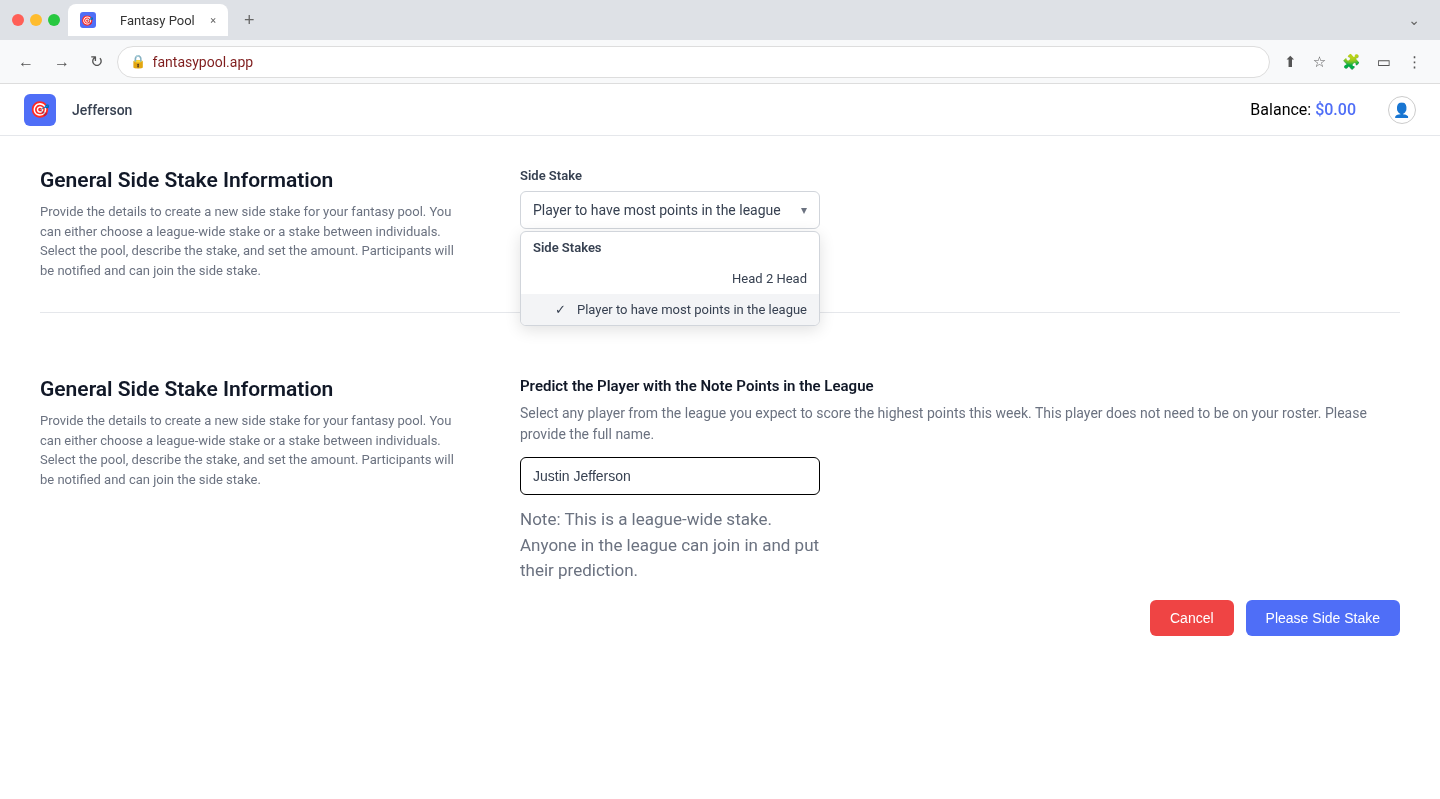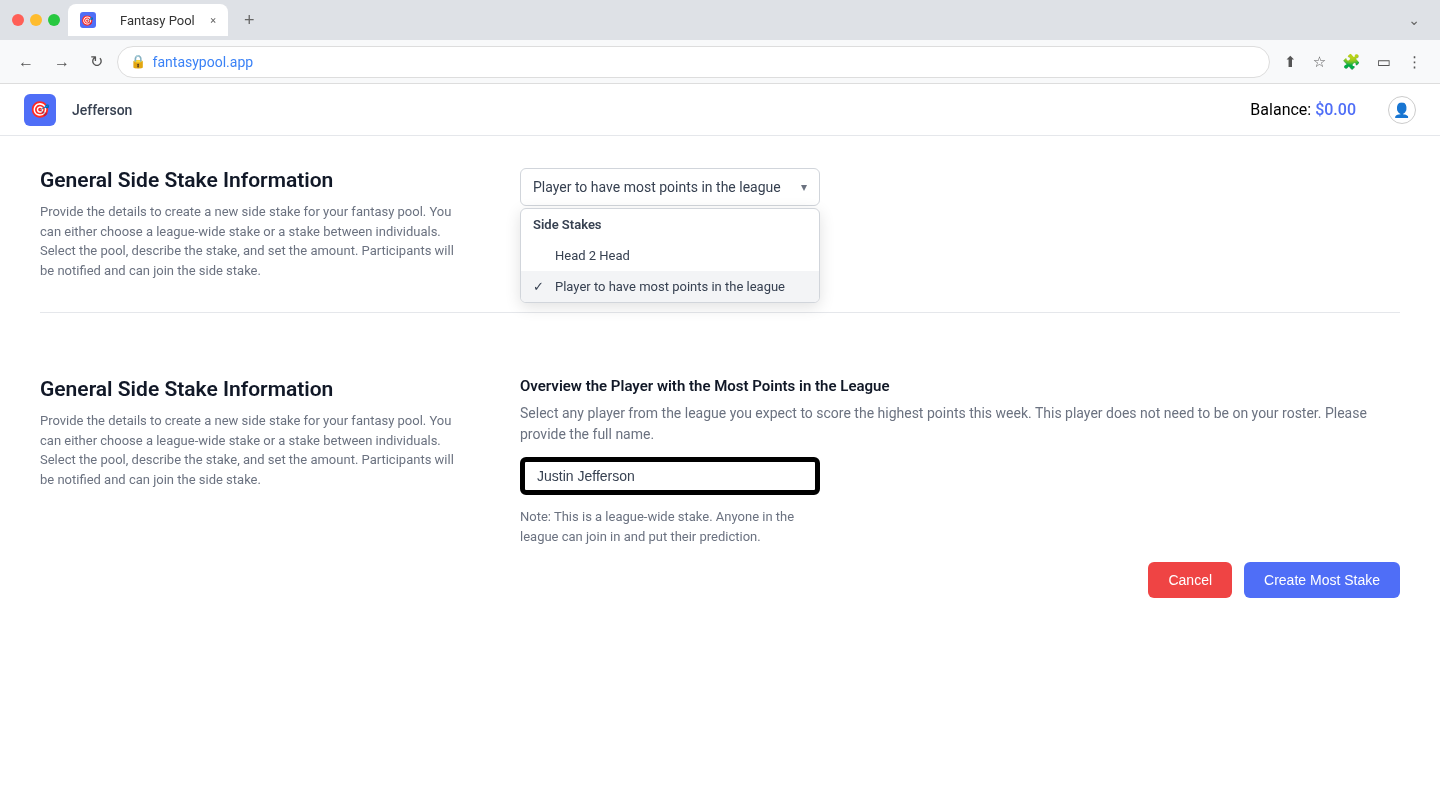--- a/index.html
+++ b/index.html
@@ -88,21 +88,21 @@
       padding: 4px 12px;
       gap: 6px;
       height: 32px;
     }
     .address-bar-lock {
       color: #555;
       font-size: 13px;
     }
     .address-bar-url {
       font-size: 14px;
-      color: #3b82f6;
+      color: #7f1d1d;
       flex: 1;
     }
     .nav-right-icons {
       display: flex;
       gap: 4px;
     }
     .nav-icon-btn {
       background: none;
       border: none;
       font-size: 15px;
@@ -227,20 +227,21 @@
       color: #374151;
     }
     .dropdown-item {
       display: flex;
       align-items: center;
       padding: 8px 12px;
       font-size: 13px;
       color: #374151;
       cursor: pointer;
       gap: 8px;
+      justify-content: flex-end;
     }
     .dropdown-item.selected {
       background: #f3f4f6;
     }
     .dropdown-item .check {
       color: #374151;
       font-size: 13px;
       width: 14px;
     }
 
@@ -325,30 +326,30 @@
     }
     .predict-desc {
       font-size: 14px;
       color: #6b7280;
       line-height: 1.5;
       margin-bottom: 12px;
     }
     .predict-input {
       width: 300px;
       height: 38px;
-      border: 5px solid #000000;
+      border: 1px solid #000000;
       border-radius: 6px;
       padding: 0 12px;
       font-size: 14px;
       color: #374151;
       outline: none;
       margin-bottom: 12px;
     }
     .predict-note {
-      font-size: 13px;
+      font-size: 17px;
       color: #6b7280;
       line-height: 1.5;
       max-width: 300px;
     }
 
     
     .bottom-actions {
       display: flex;
       justify-content: flex-end;
       padding: 16px 40px 24px 40px;
@@ -447,20 +448,21 @@
         </div>
       </div>
     </div>
 
     <div class="content-row">
       <div class="col-left">
         <div class="section-title">General Side Stake Information</div>
         <div class="section-desc">Provide the details to create a new side stake for your fantasy pool. You can either choose a league-wide stake or a stake between individuals. Select the pool, describe the stake, and set the amount. Participants will be notified and can join the side stake.</div>
       </div>
       <div class="col-right">
+        <div class="stake-label">Side Stake</div>
 
         <div class="dropdown-container">
           <div class="dropdown-trigger">
             <span>Player to have most points in the league</span>
             <span class="dropdown-chevron">▾</span>
           </div>
 
           <div class="dropdown-menu">
             <div class="dropdown-section-header">Side Stakes</div>
             <div class="dropdown-item">
@@ -492,25 +494,25 @@
     <div style="padding: 0 40px;">
       <hr class="section-divider">
     </div>
 
     <div class="content-row-2">
       <div class="col-left">
         <div class="section-title">General Side Stake Information</div>
         <div class="section-desc">Provide the details to create a new side stake for your fantasy pool. You can either choose a league-wide stake or a stake between individuals. Select the pool, describe the stake, and set the amount. Participants will be notified and can join the side stake.</div>
       </div>
       <div class="col-right predict-section">
-        <div class="predict-title">Overview the Player with the Most Points in the League</div>
+        <div class="predict-title">Predict the Player with the Note Points in the League</div>
         <div class="predict-desc">Select any player from the league you expect to score the highest points this week. This player does not need to be on your roster. Please provide the full name.</div>
         <input class="predict-input" type="text" value="Justin Jefferson" style="">
         <div class="predict-note">Note: This is a league-wide stake. Anyone in the league can join in and put their prediction.</div>
       </div>
     </div>
 
     <div class="bottom-actions">
       <button class="btn-cancel">Cancel</button>
-      <button class="btn-create">Create Most Stake</button>
+      <button class="btn-create">Please Side Stake</button>
     </div>
   </div>
 </div>
 
 </body></html>

